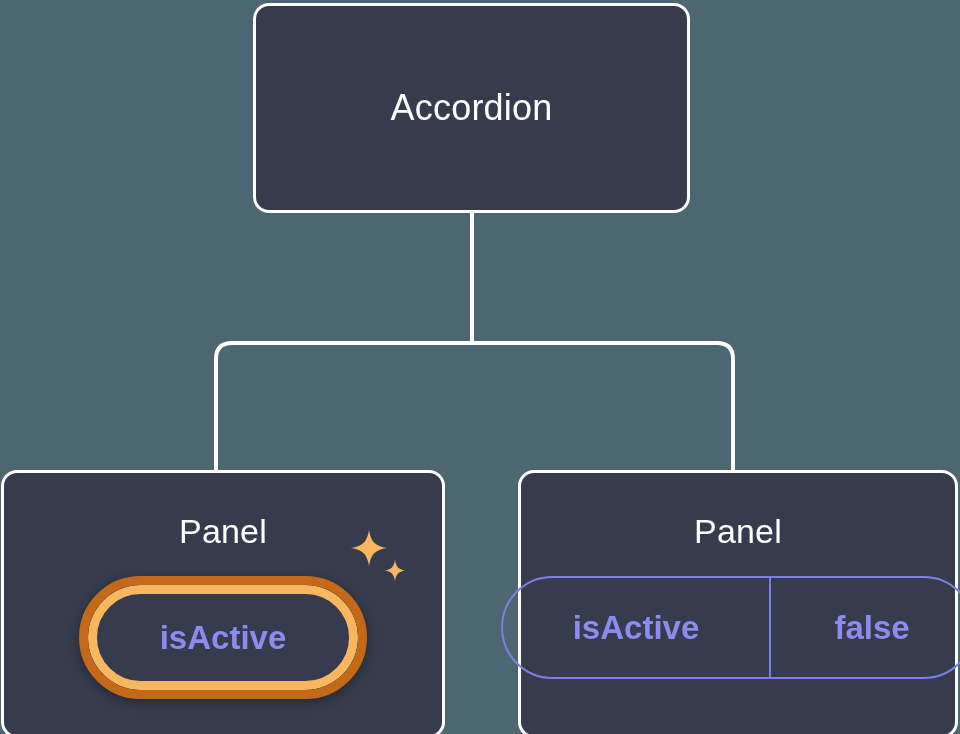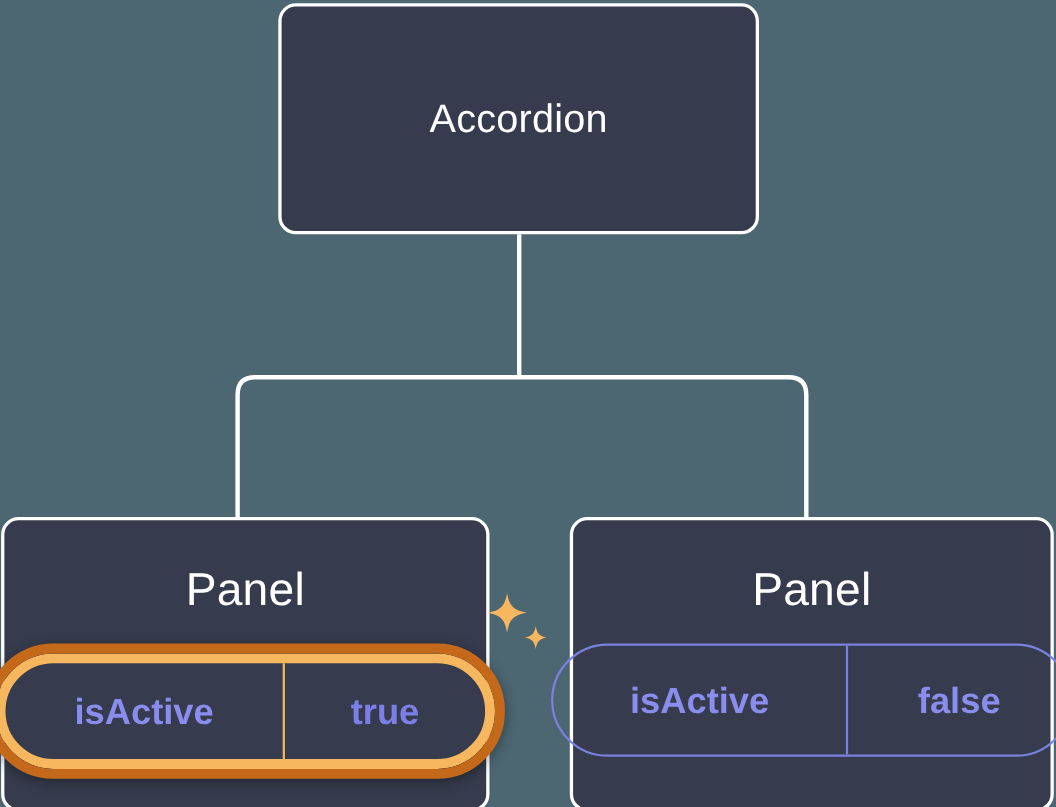--- a/index.html
+++ b/index.html
@@ -54,21 +54,21 @@
   .node-child {
     height: 268px;
     padding-top: 40px;
   }
 
   .node-child-left  { left: 1px;   top: 470px; width: 444px; }
   .node-child-right { left: 518px; top: 470px; width: 440px; }
 
   .node-title {
     color: #ffffff;
-    font-size: 42px;
+    font-size: 34px;
     font-weight: 400;
     letter-spacing: 0.2px;
     line-height: 1.1;
     white-space: nowrap;
   }
   .node-root .node-title { font-size: 36px; }
 
   
   .pill-wrap {
     position: relative;
@@ -163,21 +163,20 @@
     <span class="node-title">Accordion</span>
   </div>
 
   <div class="node node-child node-child-left">
     <span class="node-title">Panel</span>
 
     <div class="pill-wrap">
       <div class="pill pill-highlight">
         <div class="pill-highlight-inner">
           <div class="pill-cell pill-cell-name">isActive</div>
-          <div class="pill-cell pill-cell-value">true</div>
         </div>
       </div>
 
       <svg class="sparkles" viewBox="0 0 64 64" aria-hidden="true">
         <path fill="#f7b75f" d="M22 2 C24 14 28 18 40 20 C28 22 24 26 22 38 C20 26 16 22 4 20 C16 18 20 14 22 2 Z"></path>
         <path fill="#f7b75f" d="M48 32 C49.2 39 51.5 41.3 58 42.5 C51.5 43.7 49.2 46 48 53 C46.8 46 44.5 43.7 38 42.5 C44.5 41.3 46.8 39 48 32 Z"></path>
       </svg>
     </div>
   </div>
 

